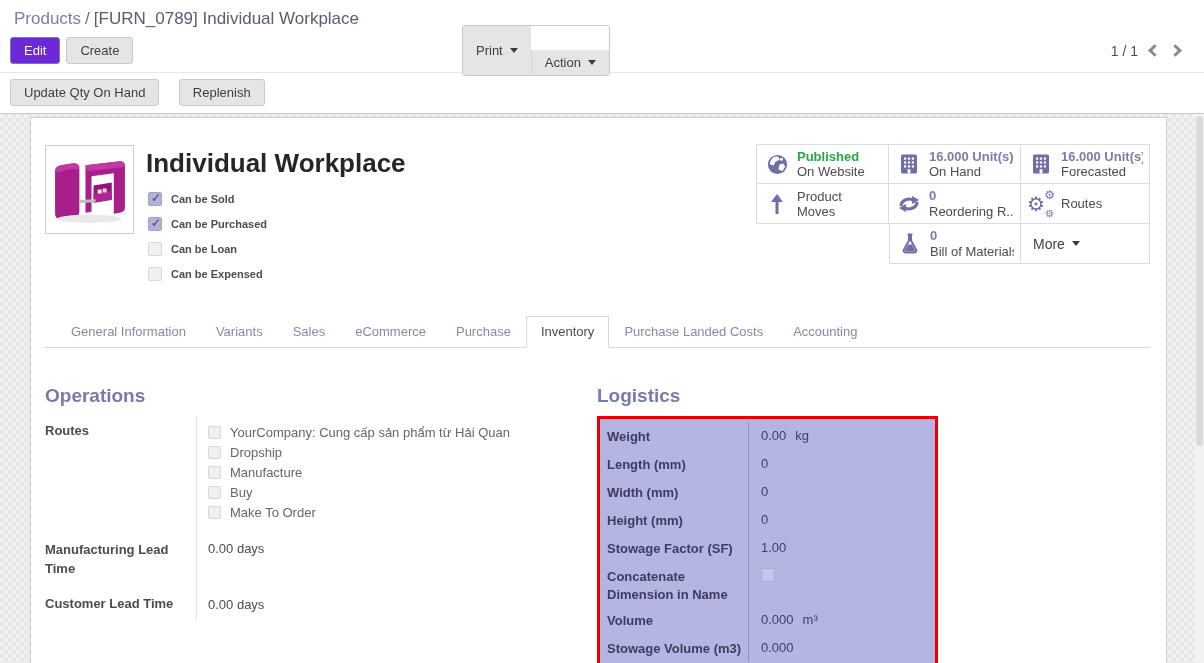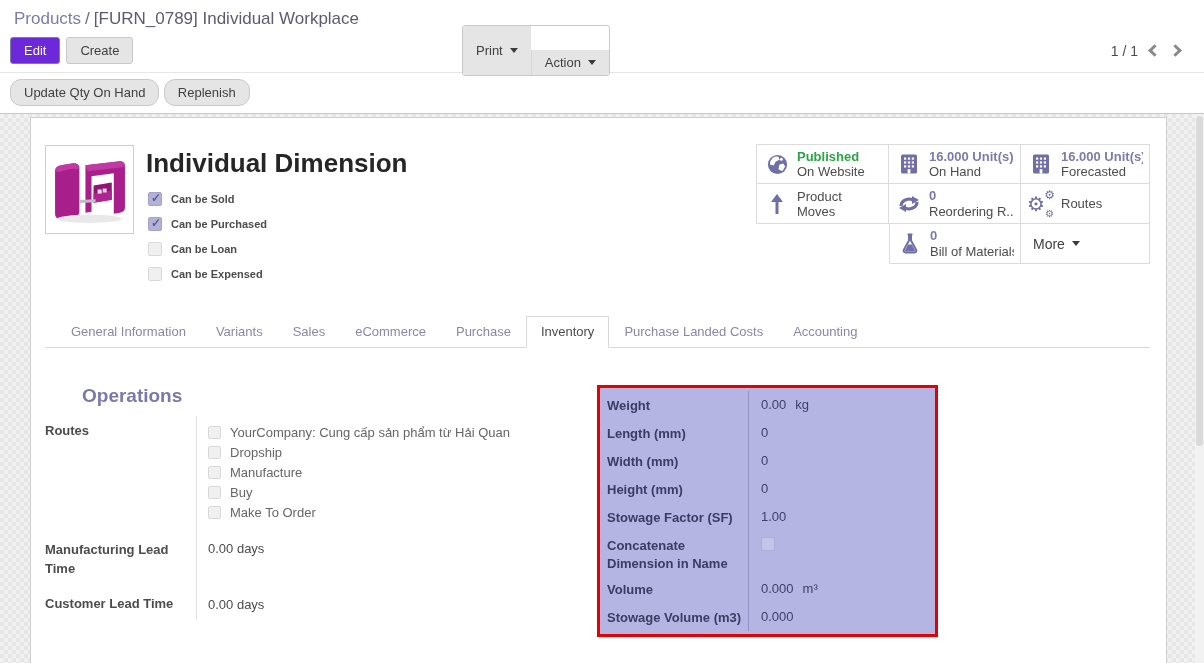--- a/index.html
+++ b/index.html
@@ -23,21 +23,21 @@
   .caret-down { width:0; height:0; border-left:4px solid transparent;
     border-right:4px solid transparent; border-top:5px solid #3c3c3c; display:inline-block; }
   .pager { position:absolute; right:24px; display:flex; align-items:center; gap:12px;
     font-size:14px; color:#4c4c4c; }
   .chev { display:inline-block; width:9px; height:9px; border-left:3px solid #8a8a8a;
     border-bottom:3px solid #8a8a8a; cursor:pointer; }
   .chev-left  { transform:rotate(45deg); }
   .chev-right { transform:rotate(-135deg); }
 
   .statusbar { background:#fff; padding:6px 10px 7px; border-bottom:1px solid #c8c8c8; }
-  .statusbar .btn { margin-right:0;border-radius:11px; }
+  .statusbar .btn { margin-right:15px; }
 
   
   .content { position:relative; height:551px; background-color:#f1f1f1;
     background-image:
       linear-gradient(45deg,#e6e6e6 25%,transparent 25%,transparent 75%,#e6e6e6 75%),
       linear-gradient(45deg,#e6e6e6 25%,transparent 25%,transparent 75%,#e6e6e6 75%);
     background-size:8px 8px; background-position:0 0,4px 4px; }
   .sheet { position:absolute; left:30px; top:3px; width:1137px; height:560px;
     background:#fff; border:1px solid #d0d0d0; border-bottom:none;
     padding:27px 16px 0 14px; }
@@ -85,21 +85,21 @@
   .tabs { display:flex; margin-top:21px; border-bottom:1px solid #d9d9d9; padding-left:11px;
     height:30px; align-items:flex-end; }
   .tab { font-size:13px; color:#8a89a5; padding:7px 14px 8px; cursor:pointer; white-space:nowrap;
     border:1px solid transparent; margin-bottom:-1px; }
   .tab.active { color:#4c4c4c; background:#fff; border-color:#d9d9d9; border-bottom-color:#fff; }
 
   
   .form-body { display:flex; padding-top:37px; }
   .col-left { width:552px; flex:0 0 auto; }
   .col-right { flex:1; }
-  .group-heading { font-size:19px; font-weight:bold; color:#7a79ab; margin-bottom:9px;margin-left:37px; }
+  .group-heading { font-size:19px; font-weight:bold; color:#7a79ab; margin-bottom:9px; }
 
   .o-group { display:grid; grid-template-columns:151px 1fr; }
   .o-label { font-size:13px; font-weight:bold; color:#4c4c4c; padding:6px 8px 6px 0; line-height:1.45; }
   .o-value { border-left:1px solid #e2e2e2; padding:6px 0 6px 11px; font-size:13px;
     color:#4c4c4c; display:flex; align-items:flex-start; gap:5px; }
   .route-list .route-item { display:flex; align-items:center; gap:9px; height:20px; }
   .route-item span.txt { font-size:13px; color:#666; white-space:nowrap; }
 
   
   .hl-box { width:341px; border:3px solid #e60000; background:#b5b5e3; padding:3px 0; }
@@ -160,21 +160,21 @@
           <rect x="30" y="52" width="16" height="3" fill="#bfbfbf" transform="skewY(-3)"></rect>
 
           <rect x="48" y="40" width="4" height="4" fill="#f3e3ea"></rect>
           <rect x="53" y="39" width="4" height="4" fill="#e8c8d8"></rect>
 
           <ellipse cx="40" cy="69" rx="32" ry="4" fill="#e9e9e9"></ellipse>
         </svg>
       </div>
 
       <div style="float:left; max-width:430px;">
-        <div class="page-title">Individual Dimension</div>
+        <div class="page-title">Individual Workplace</div>
         <div class="flags">
           <div class="flag-row">
             <span class="cb checked"></span>
             <span class="flag-label">Can be Sold</span>
           </div>
           <div class="flag-row">
             <span class="cb checked"></span>
             <span class="flag-label">Can be Purchased</span>
           </div>
           <div class="flag-row">
@@ -348,20 +348,21 @@
             </div>
 
           <div class="o-label" style="padding-top:10px;">Customer Lead Time</div>
           <div class="o-value" style="padding-top:12px;">
               <span>0.00 days</span>
             </div>
         </div>
       </div>
 
       <div class="col-right">
+        <div class="group-heading">Logistics</div>
 
         <div class="hl-box">
           <div class="hl-row">
             <div class="hl-label">Weight</div>
             <div class="hl-value">
                 <span>0.00</span>
                 <span class="unit">kg</span>
               </div>
           </div>
           <div class="hl-row">

